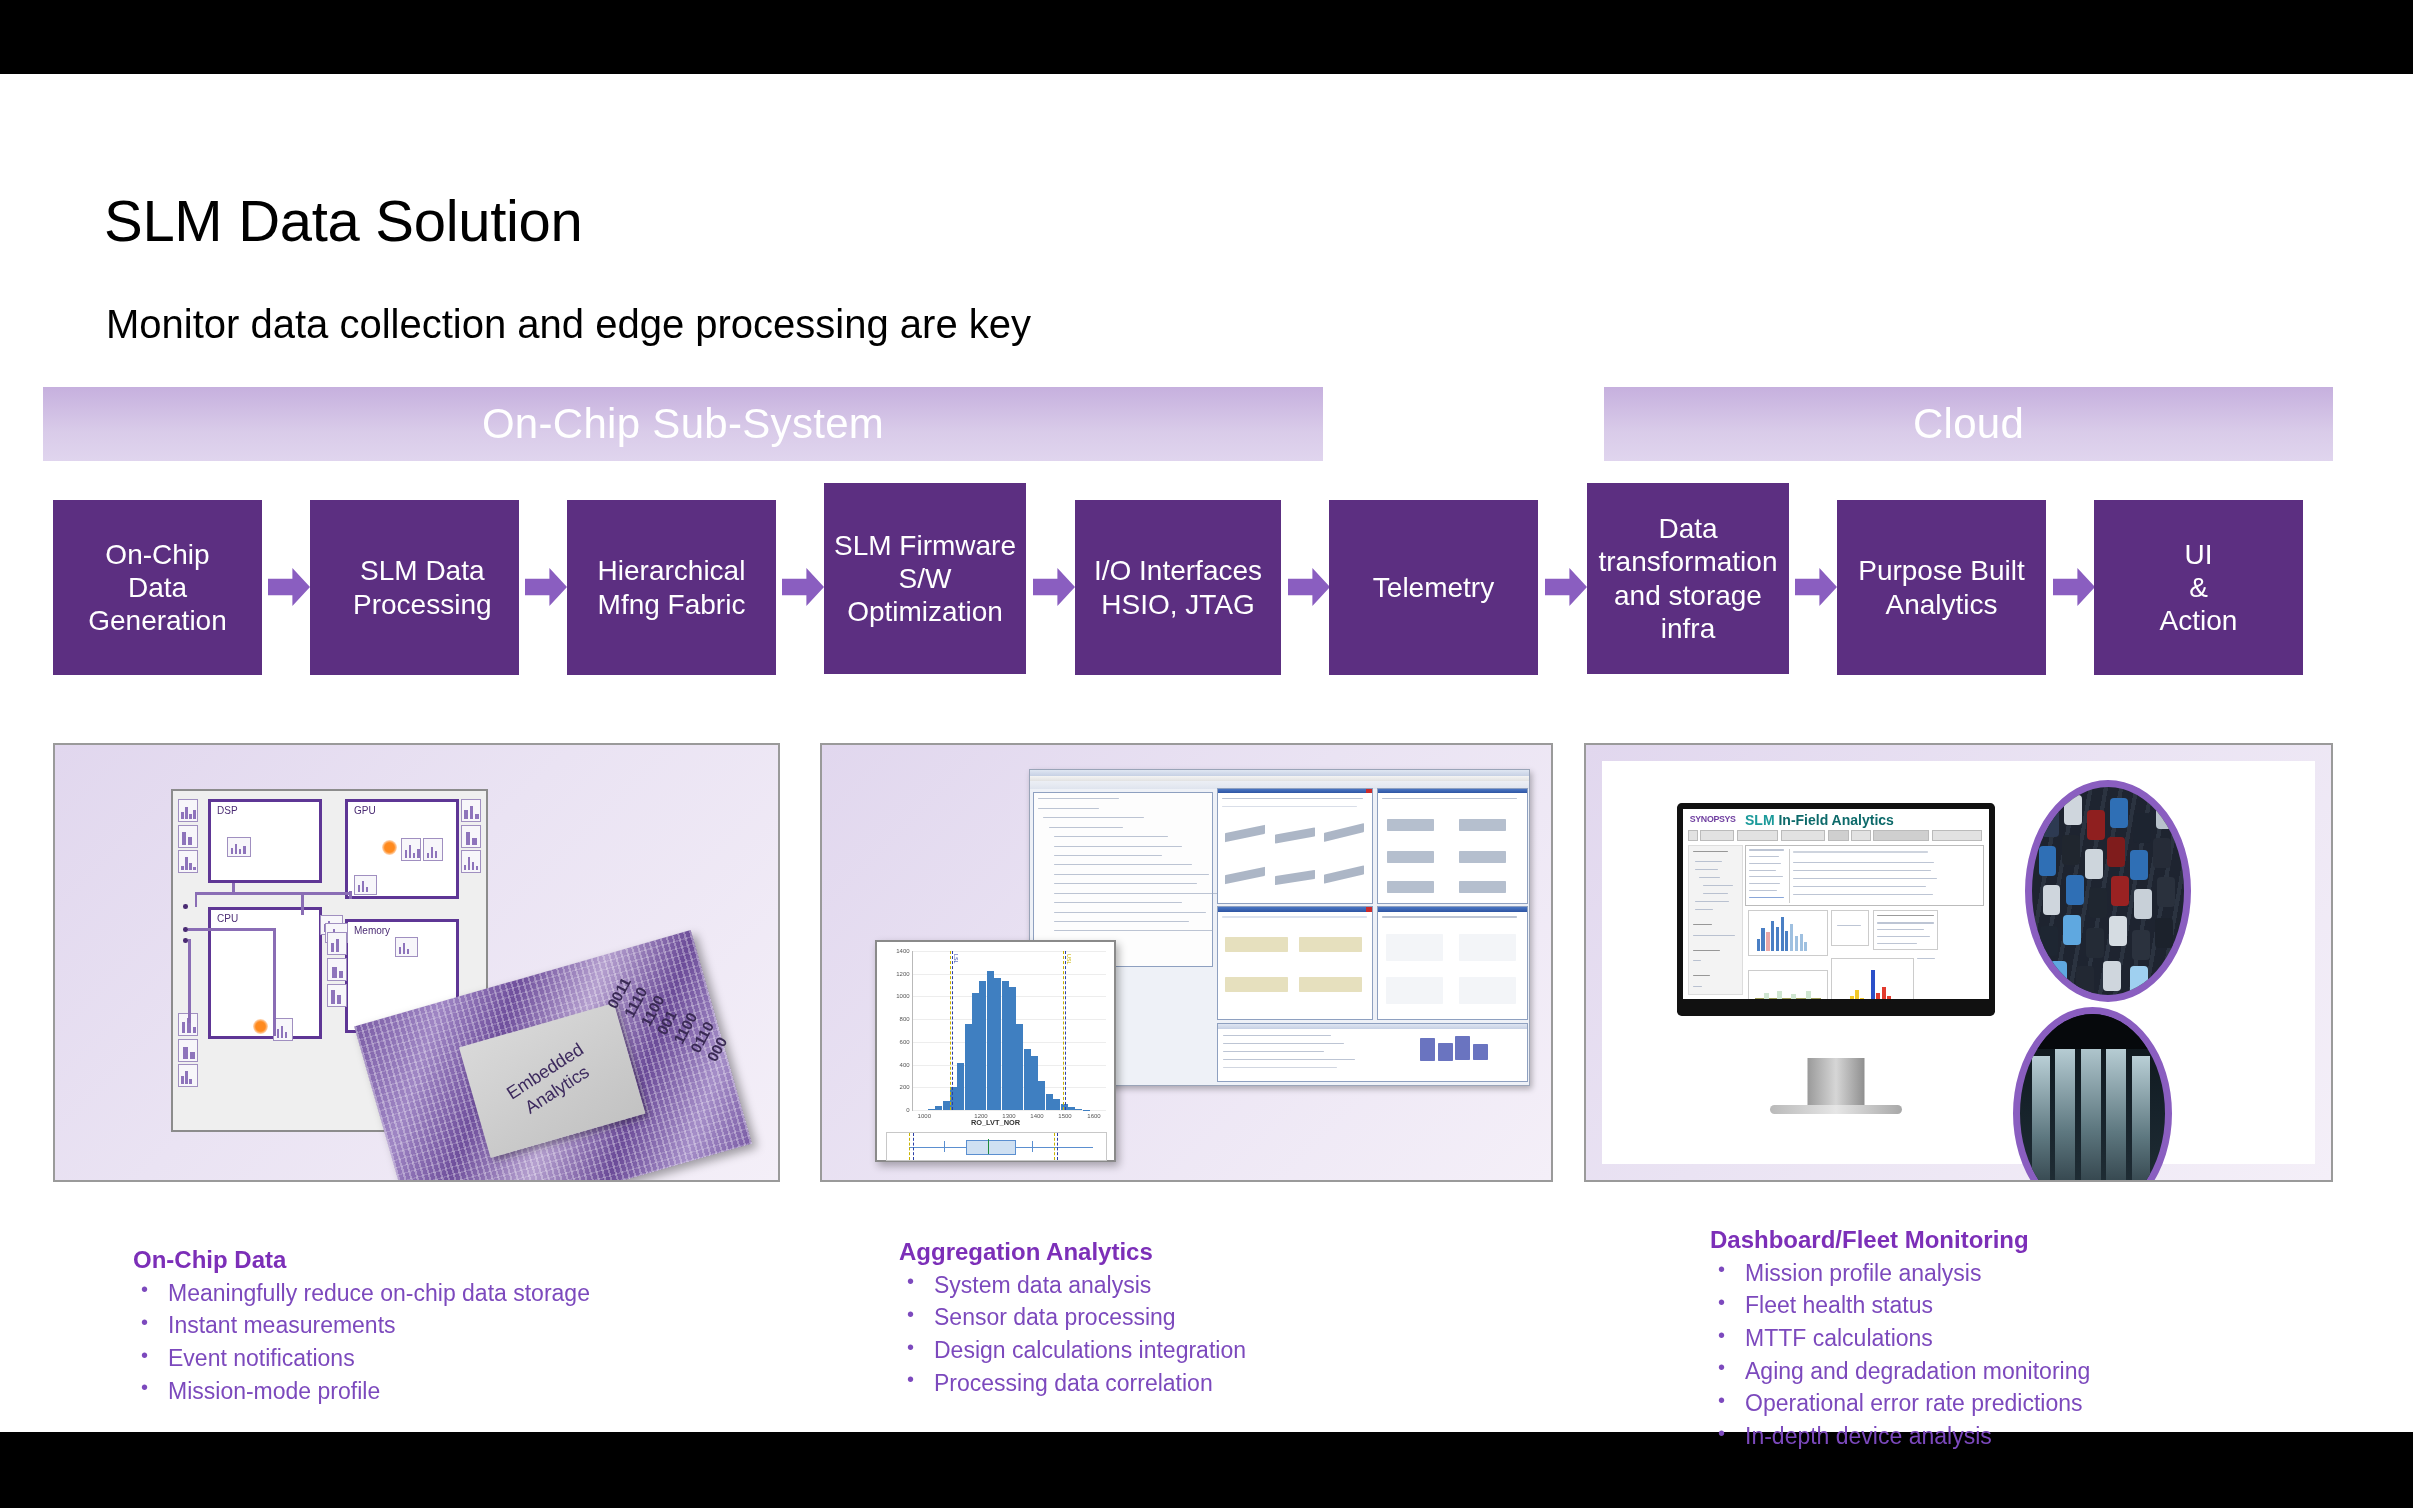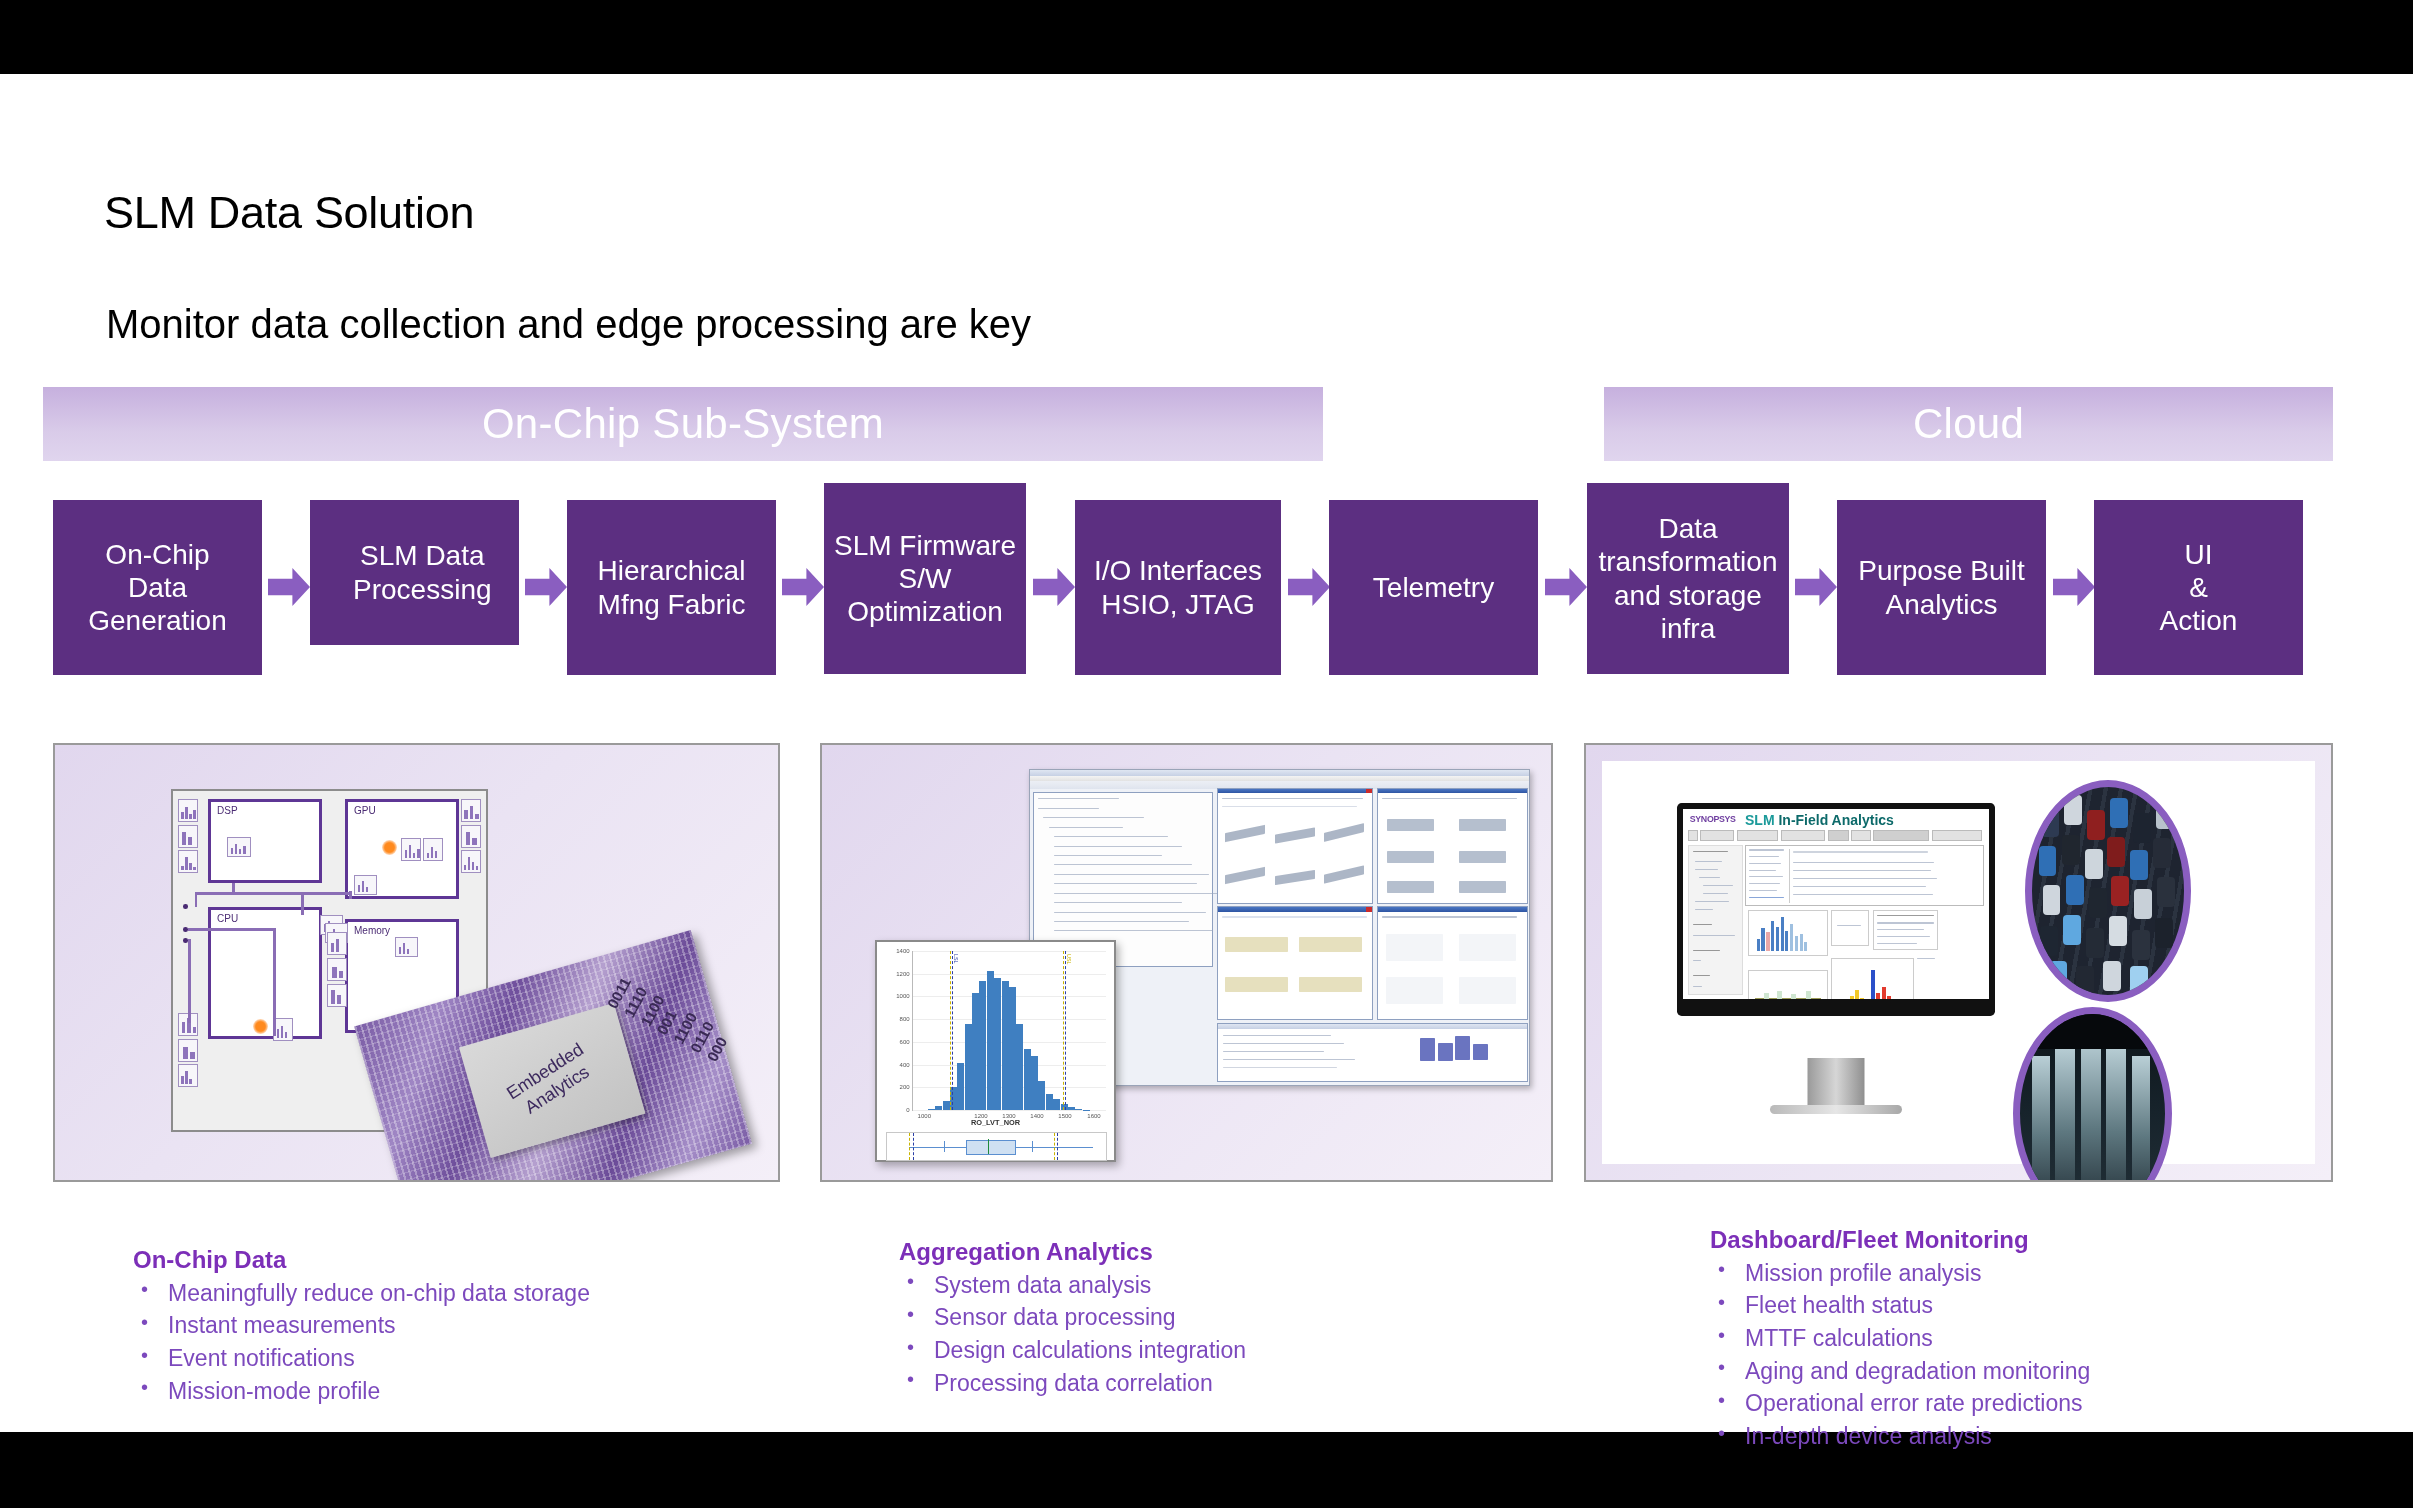--- a/index.html
+++ b/index.html
@@ -6,21 +6,21 @@
   body{width:2413px;height:1508px;position:relative;overflow:hidden;
        font-family:"Liberation Sans", sans-serif;}
 
   .letterbox-top,.letterbox-bottom{position:absolute;left:0;width:2413px;background:#000;}
   .letterbox-top{top:0;height:74px;}
   .letterbox-bottom{top:1432px;height:77px;}
 
   .slide{position:absolute;left:0;top:74px;width:2413px;height:1358px;background:#fff;}
 
   
-  .title{position:absolute;left:104px;top:113px;font-size:45px;color:#000;
+  .title{position:absolute;left:104px;top:113px;font-size:58px;color:#000;
          letter-spacing:-0.3px;white-space:nowrap;}
   .subtitle{position:absolute;left:106px;top:228px;font-size:40px;color:#000;white-space:nowrap;}
 
   
   .banner{position:absolute;height:74px;
           background:linear-gradient(to bottom,#c6b0de 0%,#d9cbe9 60%,#e0d5ee 100%);
           display:flex;align-items:center;justify-content:center;}
   .banner span{color:#ffffff;font-size:42px;letter-spacing:0.3px;}
   #banner-onchip{left:43px;top:313px;width:1280px;}
   #banner-cloud{left:1604px;top:313px;width:729px;}
@@ -162,21 +162,21 @@
   <div class="flowbox" style="left:53px;top:426px;width:209px;height:175px;">
     <b>On-Chip<br>Data<br>Generation</b>
     </div>
 
   <div class="arrow" style="left:268px;top:494px;width:42px;">
     <svg viewBox="0 0 62 56" preserveAspectRatio="none">
         <path d="M0 16 H36 V0 L62 28 L36 56 V40 H0 Z" fill="#8a5ec0"></path>
       </svg>
     </div>
 
-  <div class="flowbox" style="left:310px;top:426px;width:209px;height:145px;padding-left:21px;">
+  <div class="flowbox" style="left:310px;top:426px;width:209px;height:175px;padding-left:21px;">
     <b>SLM Data<br>Processing</b>
     </div>
 
   <div class="arrow" style="left:525px;top:494px;width:42px;">
     <svg viewBox="0 0 62 56" preserveAspectRatio="none">
         <path d="M0 16 H36 V0 L62 28 L36 56 V40 H0 Z" fill="#8a5ec0"></path>
       </svg>
     </div>
 
   <div class="flowbox" style="left:567px;top:426px;width:209px;height:175px;">

